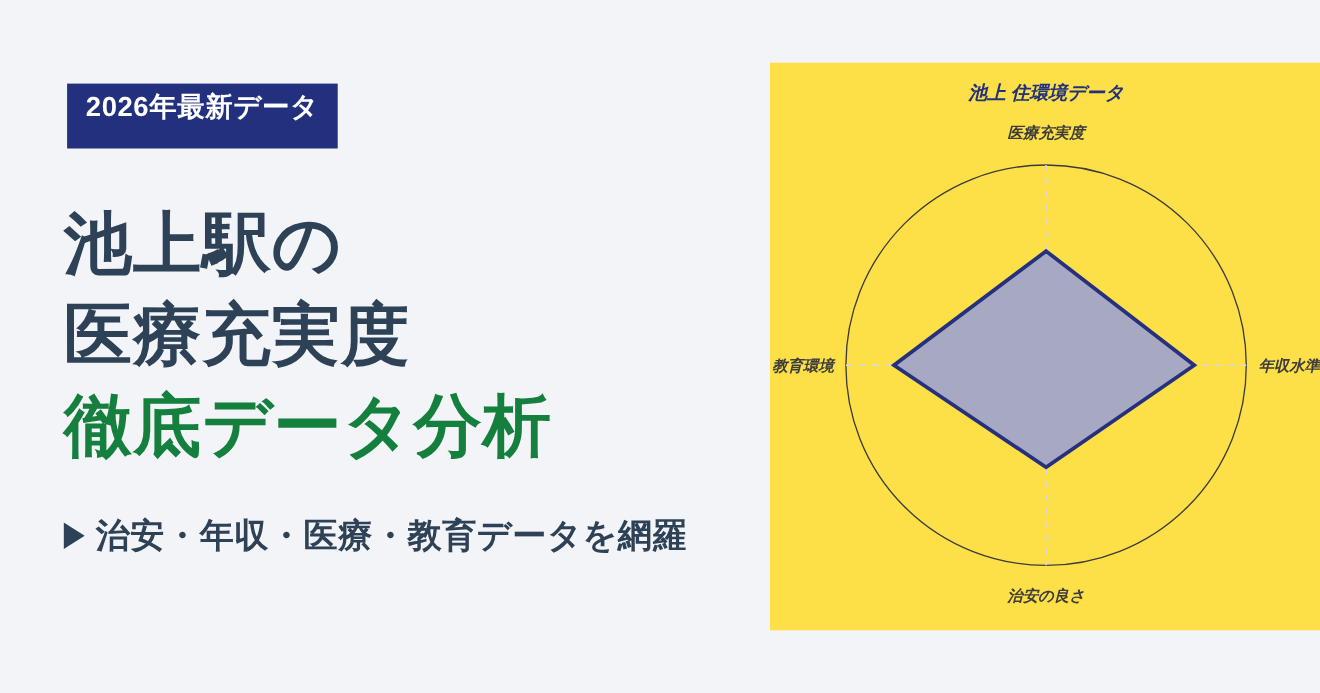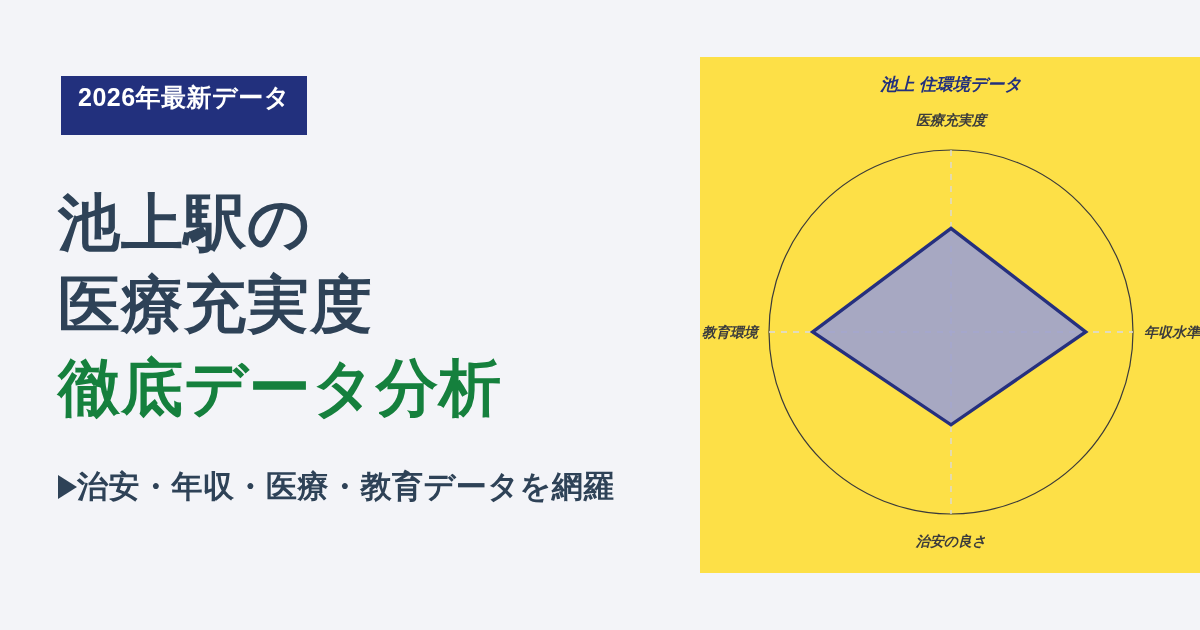--- a/index.html
+++ b/index.html
@@ -64,20 +64,21 @@
   .headline-line.gold {
     color: #15803d;
   }
 
   .subhead {
     position: absolute;
     left: 58px;
     top: 466px;
     display: flex;
     align-items: center;
+    gap: 10px;
     color: #2e4257;
     font-size: 31px;
     font-weight: bold;
     letter-spacing: 0.5px;
     white-space: nowrap;
   }
   .subhead-marker {
     display: inline-block;
     width: 0;
     height: 0;

